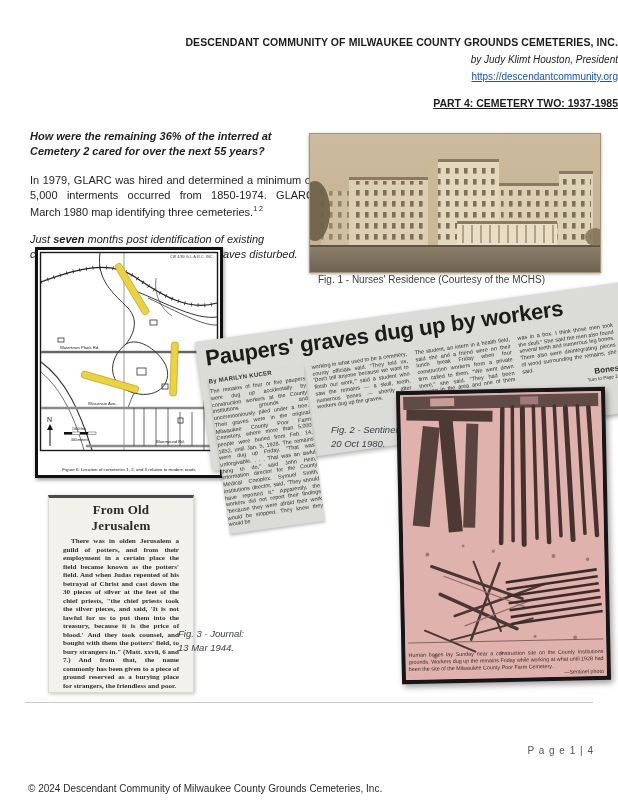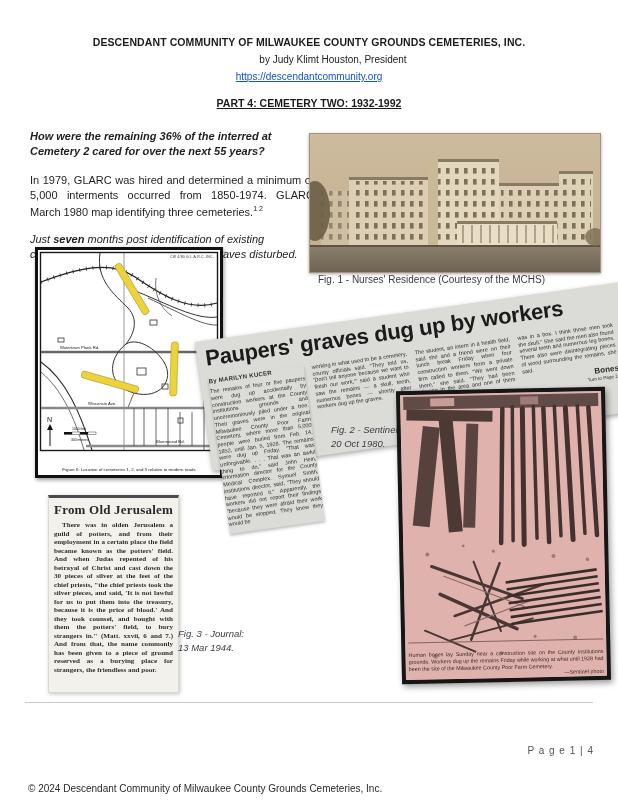--- a/index.html
+++ b/index.html
@@ -3,23 +3,23 @@
 <meta charset="utf-8">
 <style>
   * { margin:0; padding:0; box-sizing:border-box; }
   html,body { background:#9a9a9a; }
   body { font-family:"Liberation Sans", sans-serif; }
   .page {
     position:relative; width:618px; height:800px; margin:0 auto;
     background:#ffffff; overflow:hidden; color:#222;
   }
   
-  .hdr { position:absolute; left:0; right:0; text-align:center; }
+  .hdr { position:absolute; left:0; right:0; text-align:right; }
   .hdr-org   { top:36px; font-size:10.5px; font-weight:bold; letter-spacing:.1px; color:#1c1c1c;}
-  .hdr-by    { top:54px; font-size:10px; color:#222;margin-left:48px;}
+  .hdr-by    { top:54px; font-size:10px; font-style:italic; color:#222;margin-left:48px;}
   .hdr-link  { top:71px; font-size:10px; }
   .hdr-link a{ color:#1155cc; text-decoration:underline; }
   .hdr-part  { top:97px; font-size:10.5px; font-weight:bold; text-decoration:underline; color:#1c1c1c;}
   
   .intro { position:absolute; left:30px; top:129px; width:284px; font-size:11px; line-height:1.4; color:#1f1f1f;}
   .intro .q  { font-weight:bold; font-style:italic; }
   .intro .p1 { margin-top:13px; text-align:justify; }
   .intro .p2 { margin-top:12px; font-style:italic; }
   .sup { vertical-align:super; font-size:7px; }
   
@@ -45,23 +45,23 @@
   .njump { text-align:right; margin-top:2px; }
   .njump .w { font-weight:bold; font-size:8px; display:block; }
   .njump .n { font-size:4.6px; display:block; }
   
   .figcap { position:absolute; font-size:9.5px; font-style:italic; color:#3a3f44; line-height:1.45; }
   .fig2-cap { left:331px; top:423px; }
   .fig3-cap { left:178px; top:627px; }
   
   .memo { position:absolute; left:186px; top:555px; width:220px; font-size:11px; line-height:1.55; color:#1f1f1f; }
   
-  .jeru { position:absolute; left:48px; top:495px; width:131px; height:198px;
+  .jeru { position:absolute; left:48px; top:495px; width:146px; height:198px;
           background:#f3f1ec; border:1px solid #ddd9d0; border-top:3px solid #4b4b4b;
-          box-shadow:1px 1px 4px rgba(0,0,0,.25); padding:3px 5px; }
+          box-shadow:1px 1px 4px rgba(0,0,0,.25); padding:3px 14px; }
   .jeru h2 { font-family:"Liberation Serif", serif; font-size:13px; text-align:center;
              color:#2a2a2a; letter-spacing:.2px; margin:1px 0 3px; }
   .jeru p  { font-family:"Liberation Serif", serif; font-size:7.1px; line-height:1.2;
              text-align:justify; color:#33302b; text-indent:8px;font-weight:bold; }
   
   .pink { position:absolute; left:399px; top:389px; width:209px; height:293px;
           transform:rotate(-1.2deg); border:4px solid #161616; background:#e0b2ae;
           box-shadow:2px 3px 6px rgba(0,0,0,.4); }
   .pink svg { display:block; }
   .pink-cap { position:absolute; left:3px; right:3px; bottom:1px; font-size:5.4px; line-height:1.25;
@@ -78,21 +78,21 @@
 </head>
 <body>
 
 <div class="page">
 
   <div class="hdr hdr-org">DESCENDANT COMMUNITY OF MILWAUKEE COUNTY GROUNDS CEMETERIES, INC.</div>
   <div class="hdr hdr-by">by Judy Klimt Houston, President</div>
   <div class="hdr hdr-link">
     <a href="#" title="https://descendantcommunity.org">https://descendantcommunity.org</a>
   </div>
-  <div class="hdr hdr-part">PART 4: CEMETERY TWO: 1932-1992</div>
+  <div class="hdr hdr-part">PART 4: CEMETERY TWO: 1937-1985</div>
 
   <div class="intro">
     <div class="q">How were the remaining 36% of the interred at Cemetery 2 cared for over the next 55 years?</div>
     <div class="p1"><span>In 1979, GLARC was hired and determined a minimum of 5,000 interments occurred from 1850-1974. GLARC March 1980 map identifying three cemeteries.</span><span class="sup">1 2</span></div>
     <div class="p2"><span>Just </span><b>seven</b><span> months post identification of existing cemeteries by archaeological survey, graves disturbed.</span></div>
   </div>
 
   <div class="fig1">
     <svg width="292" height="140" viewBox="0 0 292 140">
       <defs>

